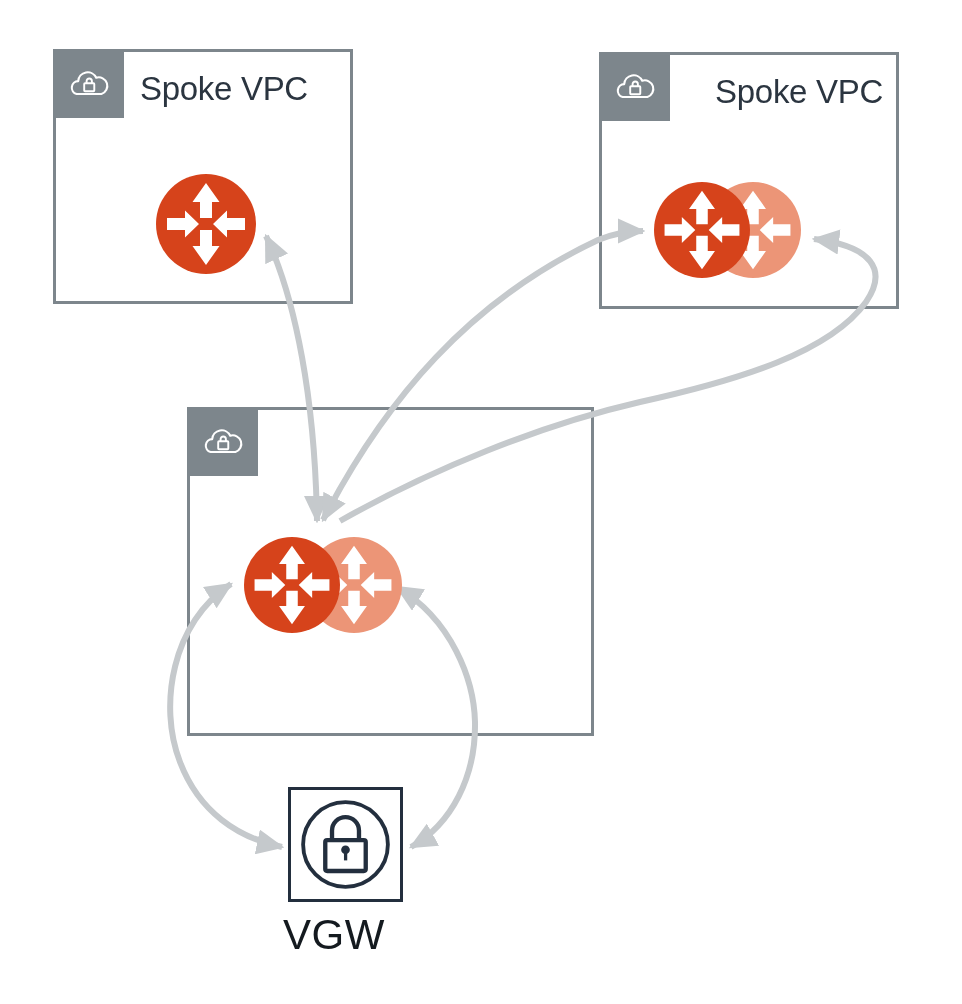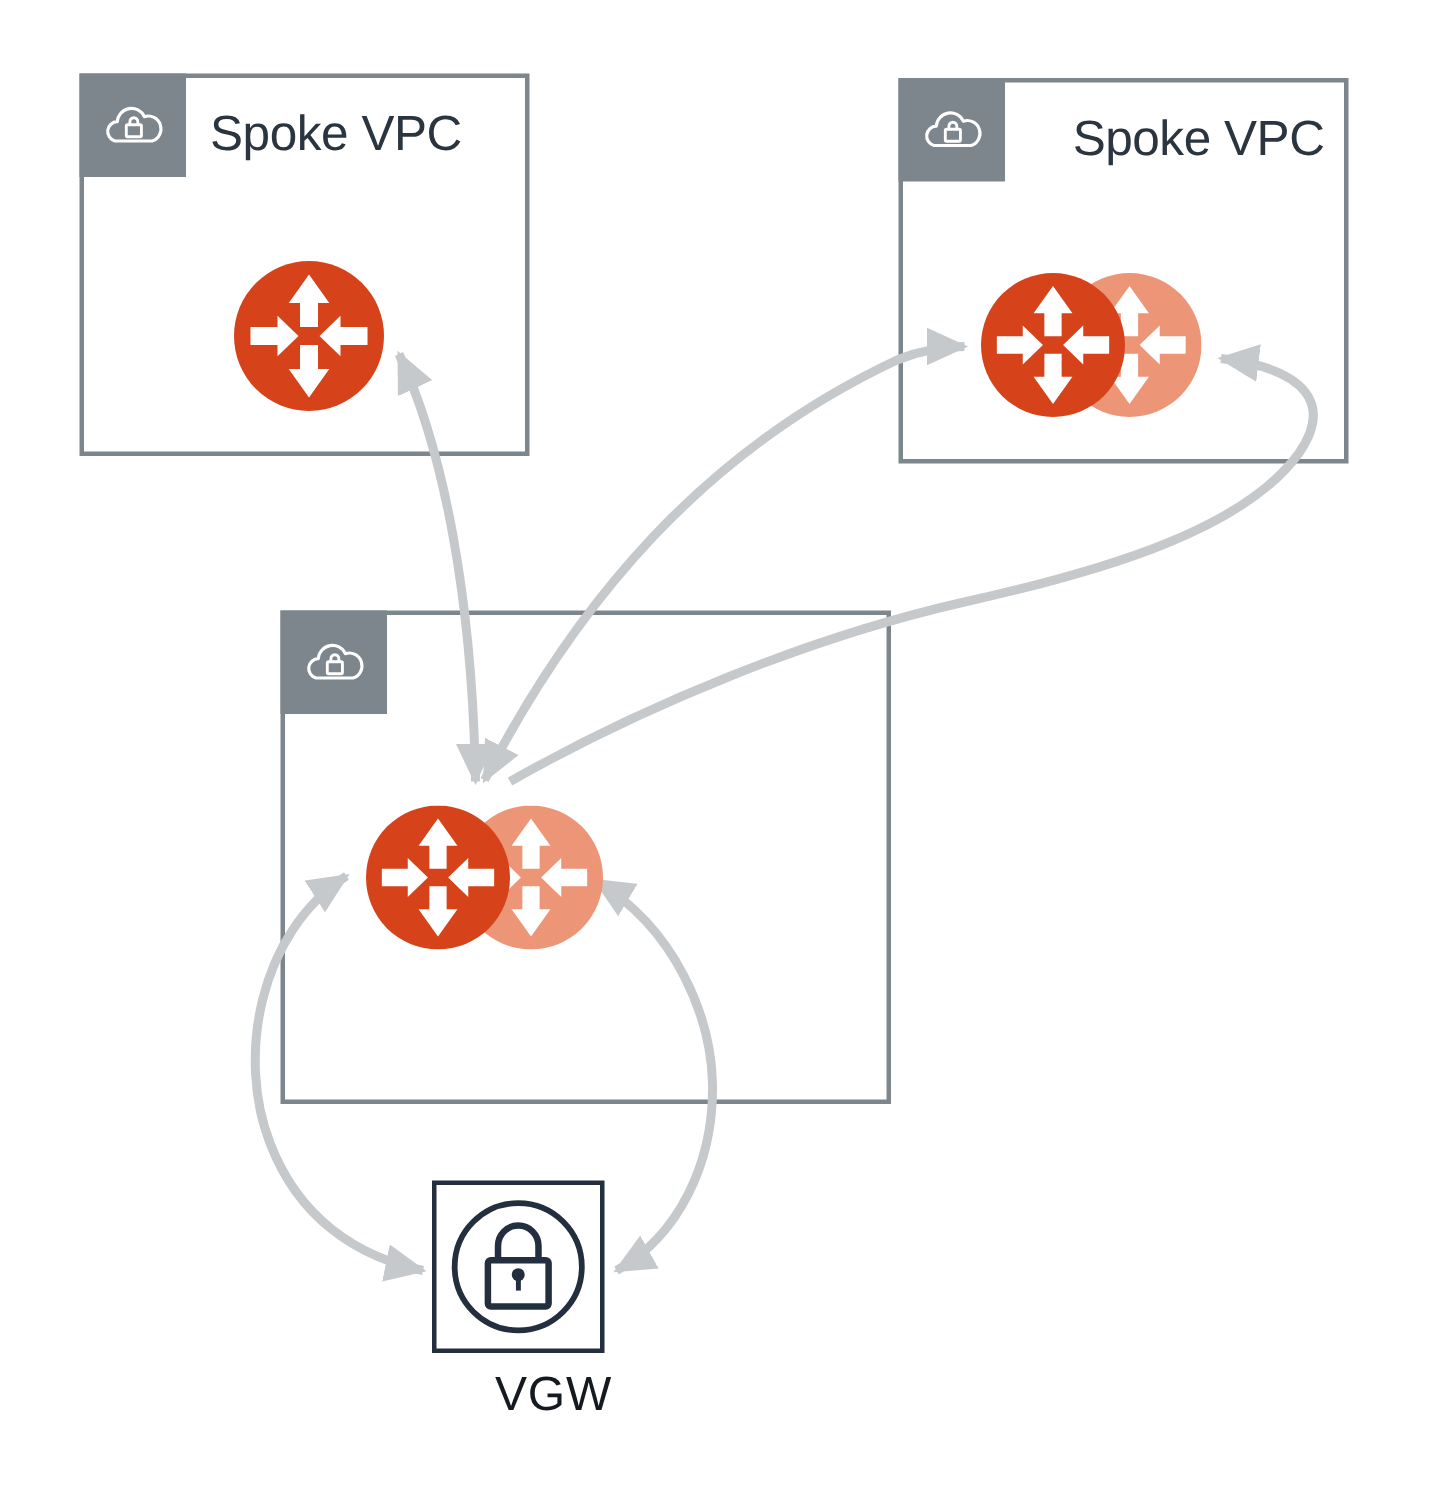--- a/index.html
+++ b/index.html
@@ -6,21 +6,21 @@
   .canvas{position:relative;width:962px;height:976px;background:#ffffff;overflow:hidden;
           font-family:"Liberation Sans","DejaVu Sans",sans-serif;}
   .vpc-box{position:absolute;border:3px solid #7d868c;background:#ffffff;box-sizing:content-box;}
   .badge{position:absolute;left:-3px;top:-3px;width:71px;height:69px;background:#7d868c;
          display:flex;align-items:center;justify-content:center;}
   .vgw-box{position:absolute;border:3px solid #232f3e;background:#ffffff;
            display:flex;align-items:center;justify-content:center;}
   .title{position:absolute;color:#2b3540;font-size:33px;letter-spacing:-0.3px;white-space:nowrap;}
   .title-right{text-align:right;}
   .hub-title{line-height:44px;}
-  .vgw-label{position:absolute;color:#141a1f;font-size:32px;text-align:right;letter-spacing:0.5px;}
+  .vgw-label{position:absolute;color:#141a1f;font-size:42px;text-align:left;letter-spacing:0.5px;}
   .layer{position:absolute;left:0;top:0;}
   .router{position:absolute;}
 </style>
 </head>
 <body>
 
 <div class="canvas">
 
   <svg width="0" height="0" style="position:absolute">
     <defs>

